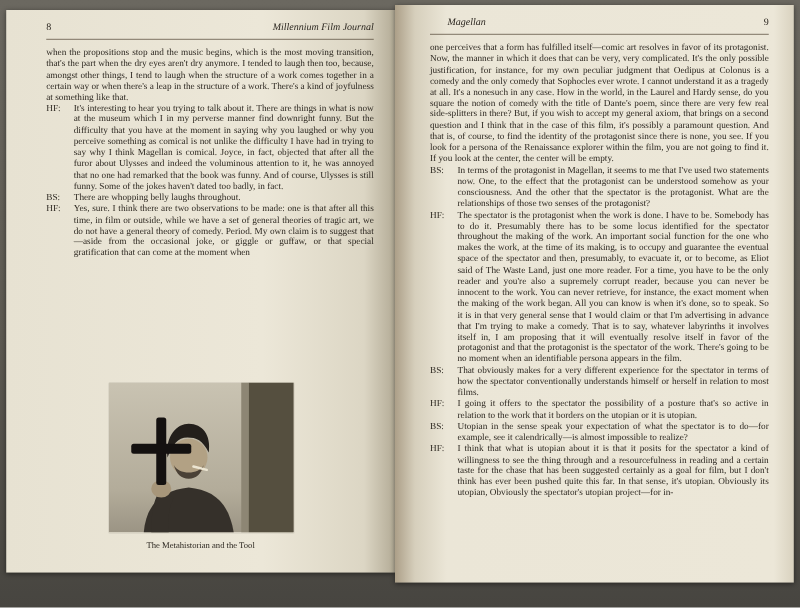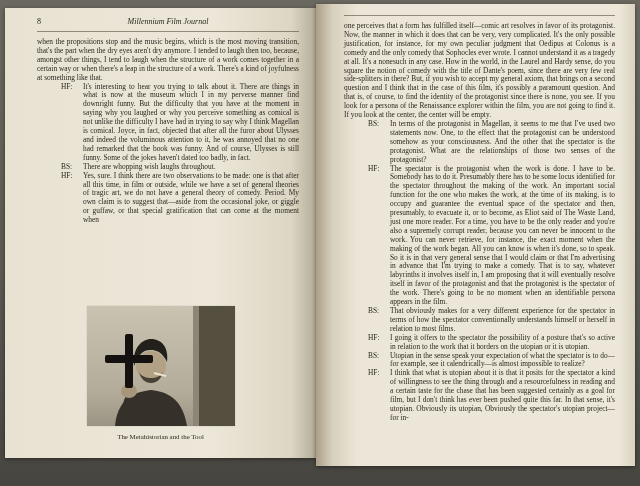--- a/index.html
+++ b/index.html
@@ -20,27 +20,27 @@
   .page-right {
     left: 316px; top: 4px; width: 319px; height: 462px;
     background: linear-gradient(90deg, #ac9f88 0%, #d6cfbc 5%, #ebe6d7 13%, #ece7d8 95%, #d9d2bf 100%);
   }
   .inner-left  { padding: 9px 17px 0 32px; position: relative; height: 100%; }
   .inner-right { padding: 9px 20px 0 28px; position: relative; height: 100%; }
 
   .pg-head { position: relative; height: 12px; font-size: 8px; line-height: 10px; }
   .num-left  { position: absolute; left: 0; top: 0; }
   .num-right { position: absolute; right: 0; top: 0; }
-  .title-center { position: absolute; left: 0; right: 0; text-align: center; font-style: italic; }
+  .title-center { position: absolute; left: 0; right: 0; text-align: right; font-style: italic; }
   .title-left   { position: absolute; left: 14px; font-style: italic; }
   .head-rule { height: 1px; background: rgba(74,62,46,0.55); margin: 2px 0 6px 0; }
 
   .bodytext { font-size: 7.4px; line-height: 8.9px; text-align: justify; }
   .para { display: flex; margin: 0; }
-  .spk { flex: 0 0 22px; margin-left: 24px; }
+  .spk { flex: 0 0 22px; }
   .txt { flex: 1; text-align: justify; }
 
   .figure {
     position: absolute; top: 298px; left: 0; right: 0;
     width: 148px; margin: 0 auto; text-align: center;
   }
   .photo { display: block; box-shadow: 0 0 1px rgba(0,0,0,0.25); }
   .figcaption { font-size: 6.9px; margin-top: 7px; color: #2c2720; }
 </style>
 </head>
@@ -59,21 +59,21 @@
       <div class="bodytext">
         <div class="para">
           <span class="txt">when the propositions stop and the music begins, which is the most moving transition, that's the part when the dry eyes aren't dry anymore. I tended to laugh then too, because, amongst other things, I tend to laugh when the structure of a work comes together in a certain way or when there's a leap in the structure of a work. There's a kind of joyfulness at something like that.</span>
         </div>
         <div class="para">
           <span class="spk">HF:</span>
           <span class="txt">It's interesting to hear you trying to talk about it. There are things in what is now at the museum which I in my perverse manner find downright funny. But the difficulty that you have at the moment in saying why you laughed or why you perceive something as comical is not unlike the difficulty I have had in trying to say why I think Magellan is comical. Joyce, in fact, objected that after all the furor about Ulysses and indeed the voluminous attention to it, he was annoyed that no one had remarked that the book was funny. And of course, Ulysses is still funny. Some of the jokes haven't dated too badly, in fact.</span>
         </div>
         <div class="para">
           <span class="spk">BS:</span>
-          <span class="txt">There are whopping wish laughs throughout.</span>
+          <span class="txt">There are whopping belly laughs throughout.</span>
         </div>
         <div class="para">
           <span class="spk">HF:</span>
           <span class="txt">Yes, sure. I think there are two observations to be made: one is that after all this time, in film or outside, while we have a set of general theories of tragic art, we do not have a general theory of comedy. Period. My own claim is to suggest that—aside from the occasional joke, or giggle or guffaw, or that special gratification that can come at the moment when</span>
         </div>
       </div>
 
       <figure class="figure" style="margin:0 auto;">
         <svg class="photo" width="148" height="120" viewBox="0 0 148 120" role="img">
           <defs>
@@ -100,20 +100,24 @@
             <rect x="18" y="49" width="48" height="8" rx="2" fill="#141110"></rect>
           </g>
         </svg>
         <figcaption class="figcaption">The Metahistorian and the Tool</figcaption>
       </figure>
     </div>
   </div>
 
   <div class="page page-right">
     <div class="inner-right">
+      <div class="pg-head">
+        <span class="title-left">Magellan</span>
+        <span class="num-right">9</span>
+      </div>
       <div class="head-rule"></div>
 
       <div class="bodytext">
         <div class="para">
           <span class="txt">one perceives that a form has fulfilled itself—comic art resolves in favor of its protagonist. Now, the manner in which it does that can be very, very complicated. It's the only possible justification, for instance, for my own peculiar judgment that Oedipus at Colonus is a comedy and the only comedy that Sophocles ever wrote. I cannot understand it as a tragedy at all. It's a nonesuch in any case. How in the world, in the Laurel and Hardy sense, do you square the notion of comedy with the title of Dante's poem, since there are very few real side-splitters in there? But, if you wish to accept my general axiom, that brings on a second question and I think that in the case of this film, it's possibly a paramount question. And that is, of course, to find the identity of the protagonist since there is none, you see. If you look for a persona of the Renaissance explorer within the film, you are not going to find it. If you look at the center, the center will be empty.</span>
         </div>
         <div class="para">
           <span class="spk">BS:</span>
           <span class="txt">In terms of the protagonist in Magellan, it seems to me that I've used two statements now. One, to the effect that the protagonist can be understood somehow as your consciousness. And the other that the spectator is the protagonist. What are the relationships of those two senses of the protagonist?</span>
         </div>

